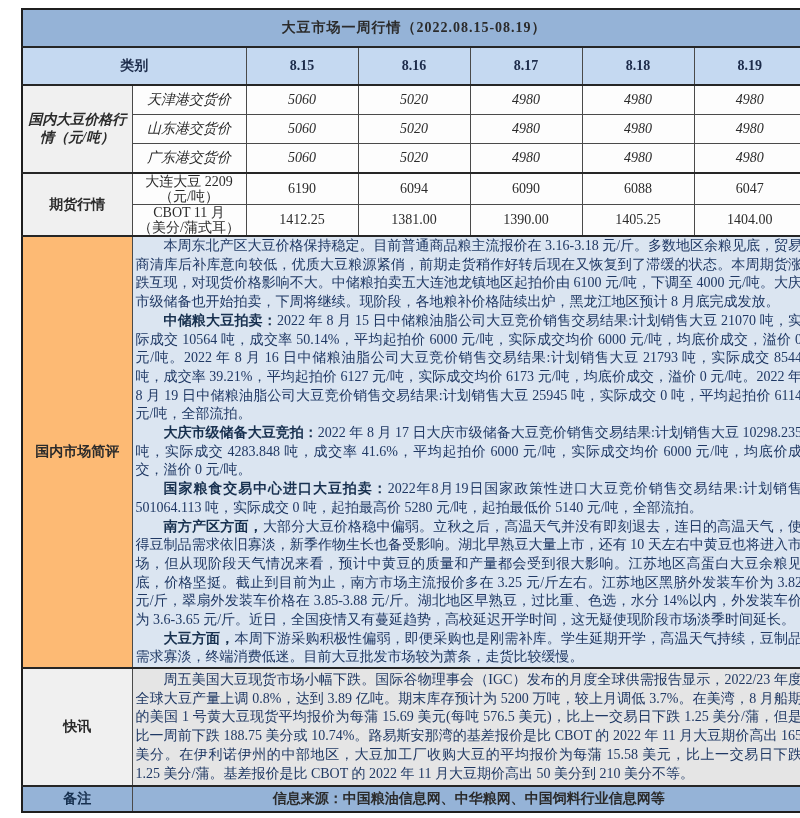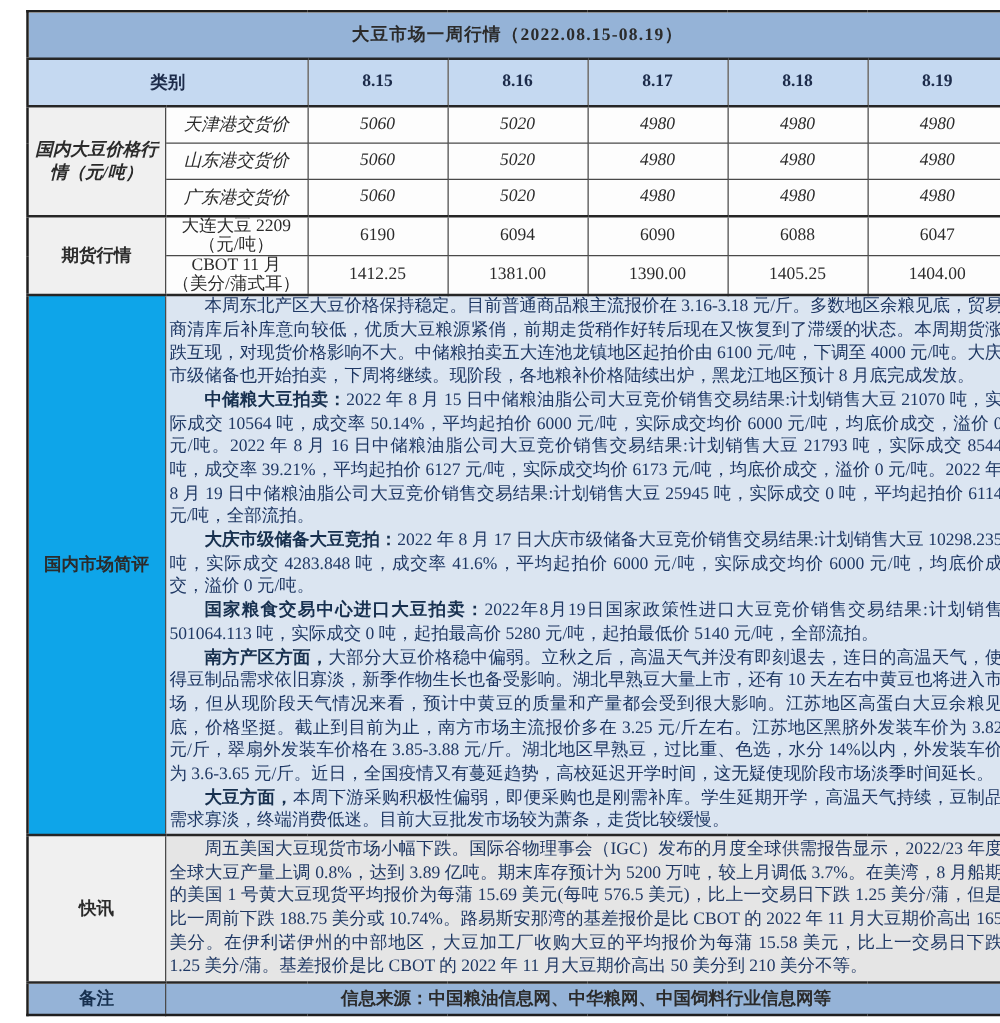--- a/index.html
+++ b/index.html
@@ -28,21 +28,21 @@
     font-weight:bold;font-size:17px;color:#17375e;
     letter-spacing:1px;
   }
   .hdr td{background:#c5d9f1;height:36px;font-weight:bold;color:#1c2b4a;}
   .rowlabel{background:#f0f0f0;font-weight:bold;color:#222;}
   .sublabel{background:#fdfdfd;color:#2b2b2b;}
   .val{background:#fdfdfd;}
   tr.price td{height:28px;font-style:italic;}
   tr.fut td{height:30px;}
   .two-line{line-height:15px;font-size:13.5px;}
-  .review-label{background:#0ea5e9;font-weight:bold;color:#1c2b4a;}
+  .review-label{background:#fdba74;font-weight:bold;color:#1c2b4a;}
   .review-body{
     background:#dbe5f1;text-align:left;vertical-align:top;
     padding:2px 4px 2px 4px;height:430px;
   }
   .news-body{
     background:#e5e5e5;text-align:left;vertical-align:top;
     padding:2px 4px;height:116px;
   }
   .para{
     margin:0;text-indent:2em;

